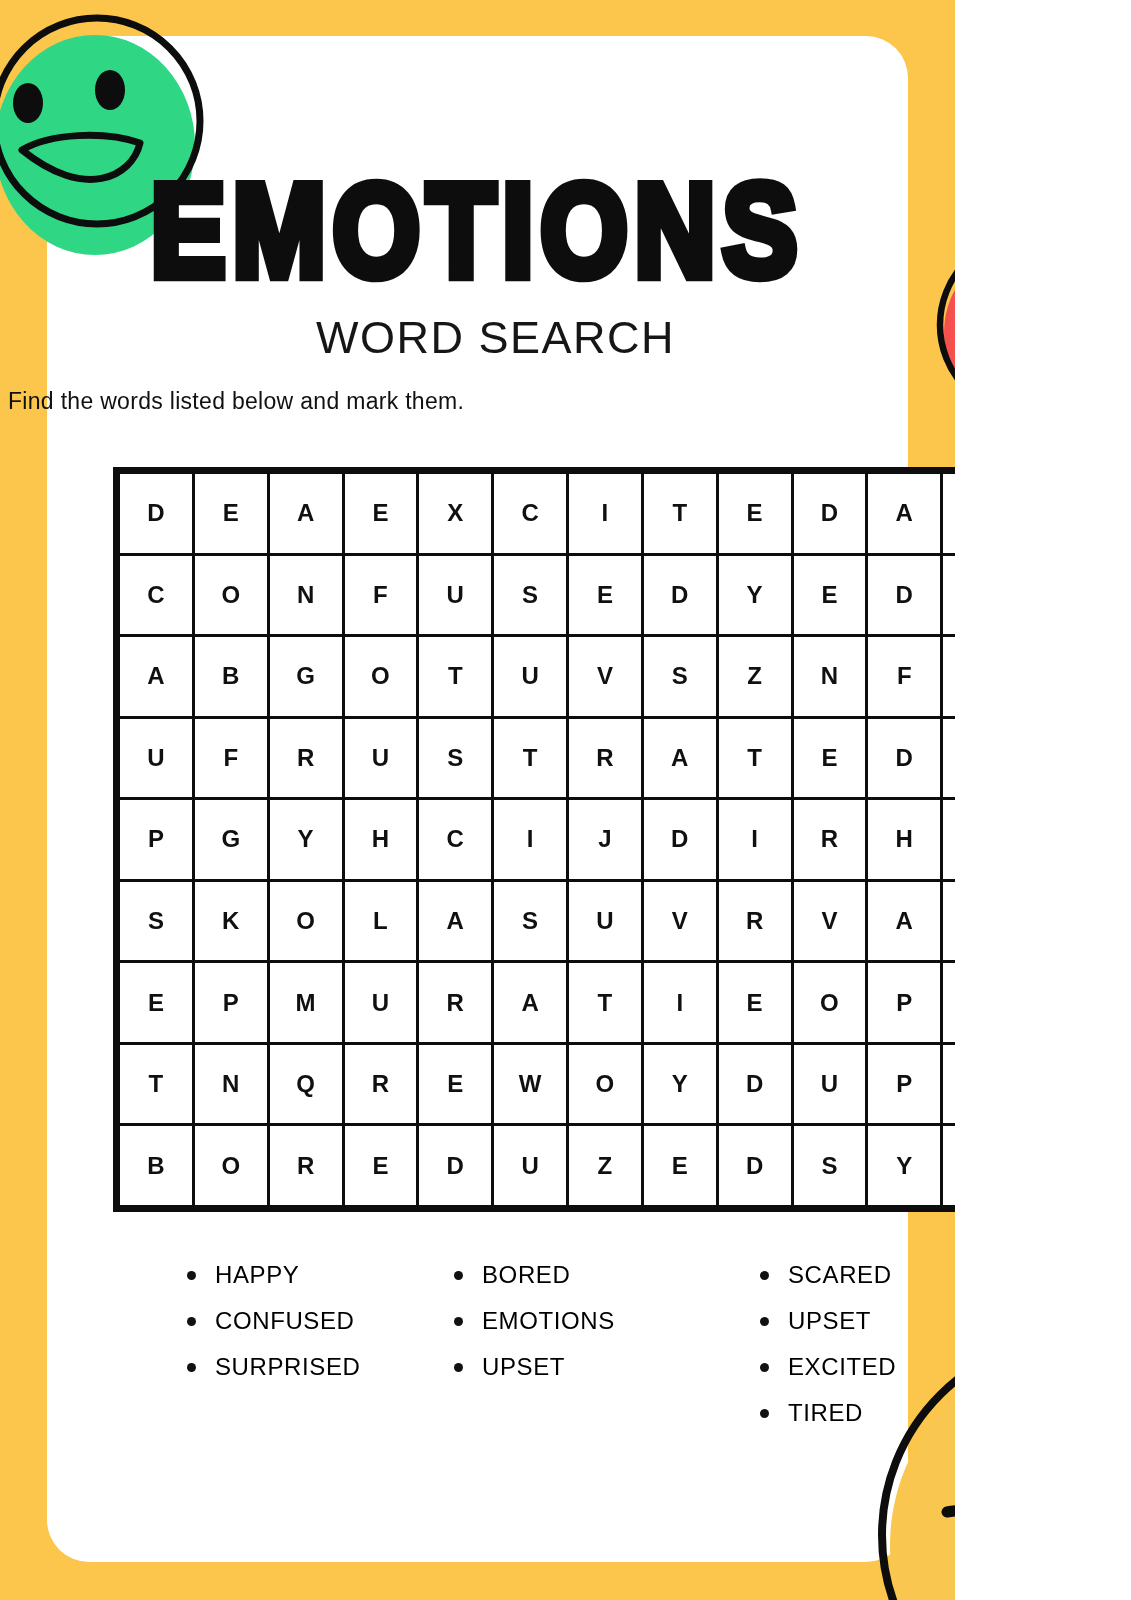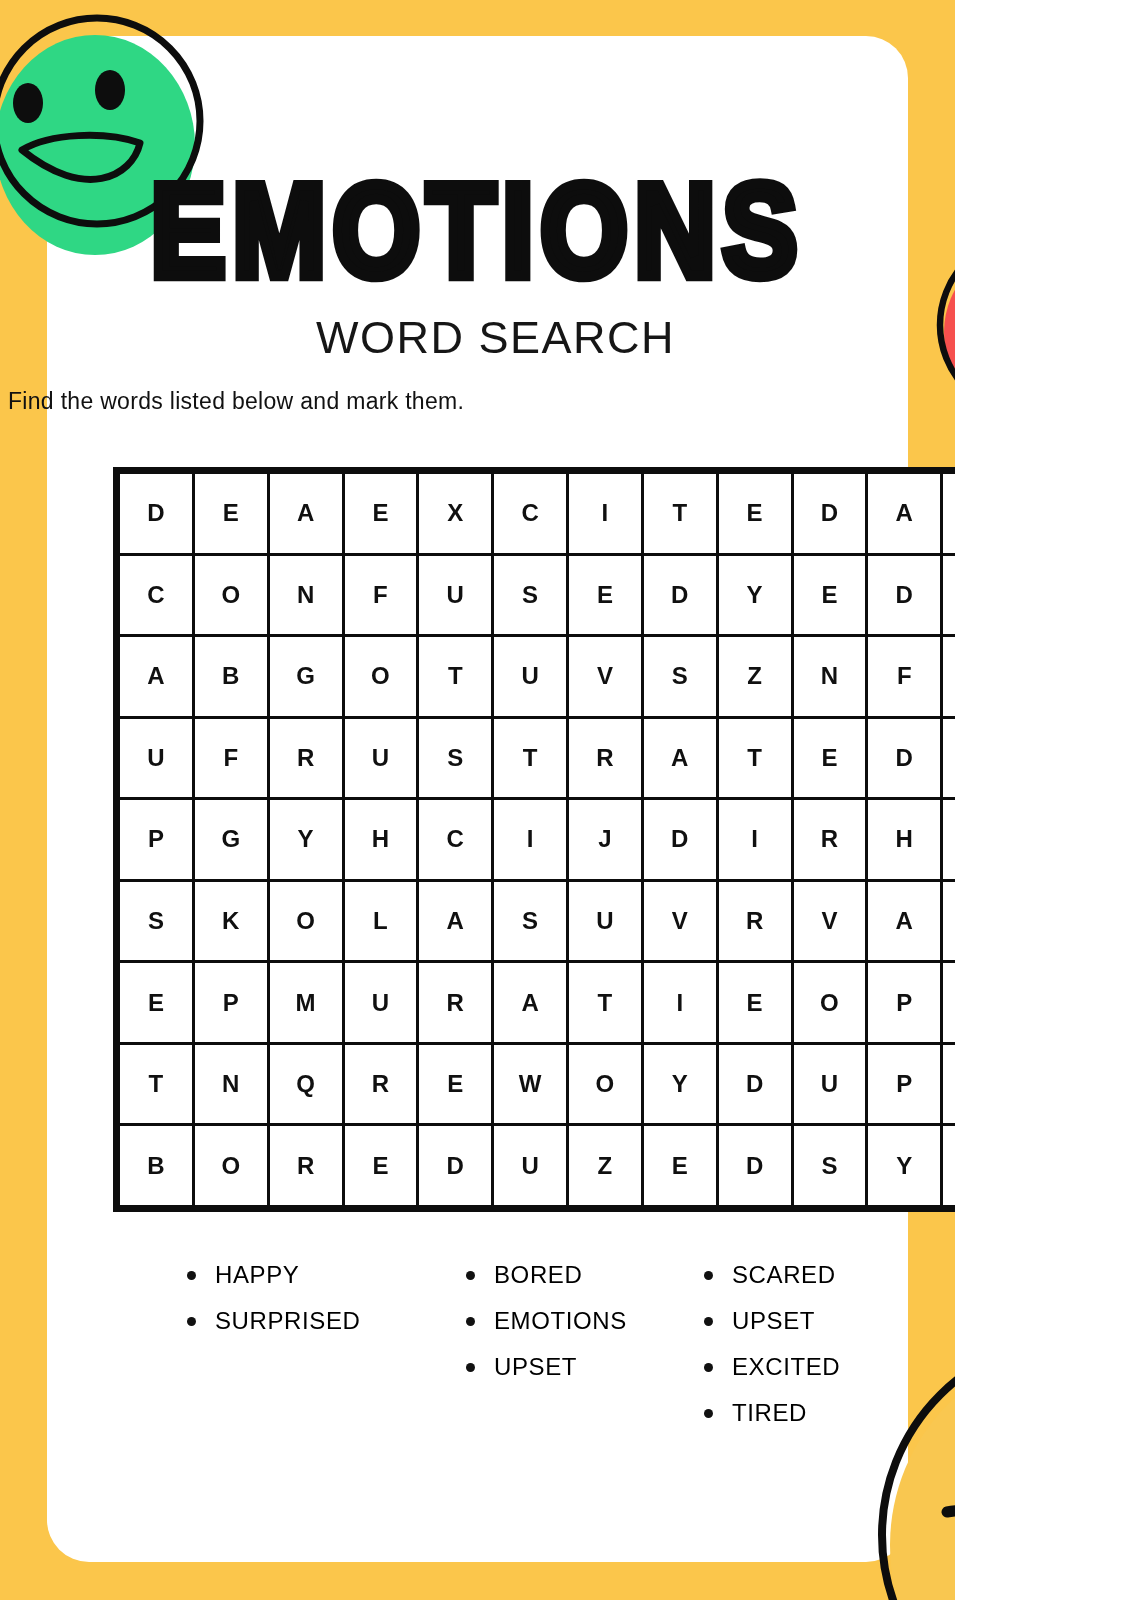--- a/index.html
+++ b/index.html
@@ -56,22 +56,22 @@
     gap:3px;
   }
   .cell {
     background:var(--card,#fff);
     display:flex; align-items:center; justify-content:center;
     font-size:24px; font-weight:bold; color:#101010;
   }
 
   .word-col { position:absolute; top:1252px; }
   .word-col-1 { left:187px; }
-  .word-col-2 { left:466px; }
-  .word-col-3 { left:704px; }
+  .word-col-2 { left:454px; }
+  .word-col-3 { left:760px; }
   .word-item {
     height:46px; display:flex; align-items:center;
     font-size:24px; color:#000000; letter-spacing:0.6px;
   }
   .dot {
     width:9px; height:9px; border-radius:50%;
     background:#111; margin-right:19px; flex:none;
   }
 </style>
 </head>
@@ -219,20 +219,24 @@
       <div class="cell">D</div>
     </div>
 
   <div class="word-col word-col-1">
       <div class="word-item">
         <span class="dot"></span>
         <span>HAPPY</span>
       </div>
       <div class="word-item">
         <span class="dot"></span>
+        <span>CONFUSED</span>
+      </div>
+      <div class="word-item">
+        <span class="dot"></span>
         <span>SURPRISED</span>
       </div>
     </div>
   <div class="word-col word-col-2">
       <div class="word-item">
         <span class="dot"></span>
         <span>BORED</span>
       </div>
       <div class="word-item">
         <span class="dot"></span>

